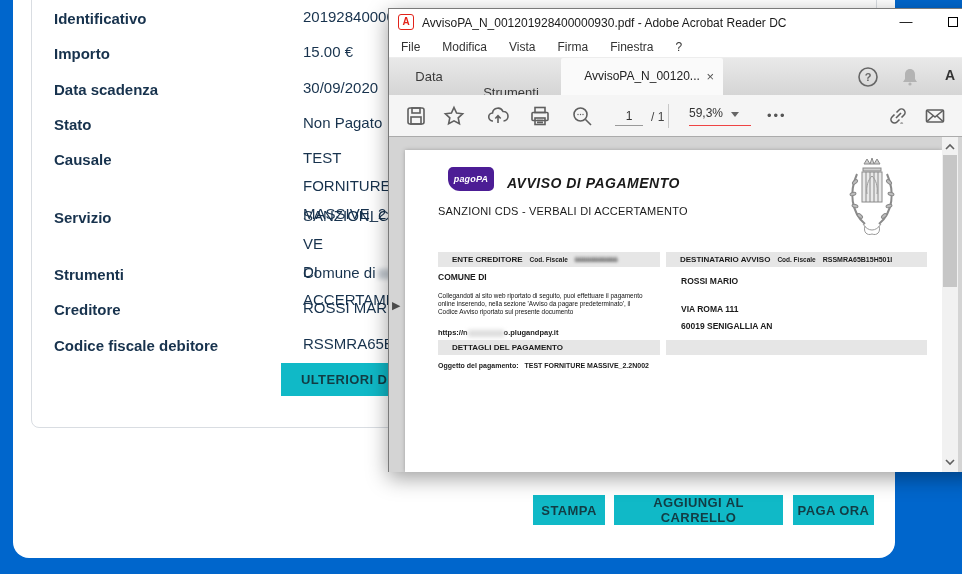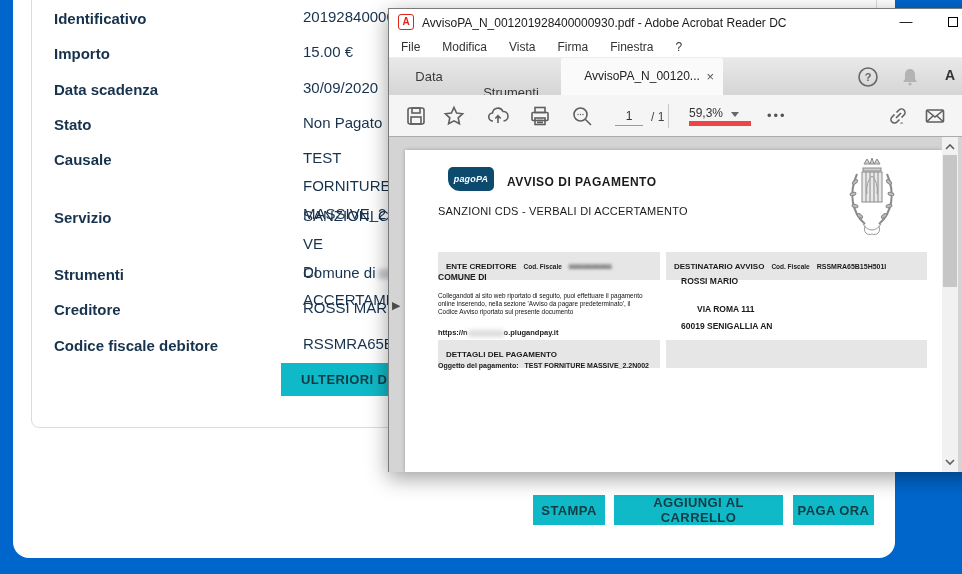--- a/index.html
+++ b/index.html
@@ -61,60 +61,60 @@
   .signin { position:absolute; left:556px; top:9px; font-size:14px; font-weight:bold; color:#333; cursor:pointer; }
   .toolbar { position:absolute; left:0; top:86px; width:100%; height:42px; background:#f5f5f5;
              border-bottom:1px solid #ababab; }
   .tool { position:absolute; top:10px; width:22px; height:22px; cursor:pointer; }
   .pg-input { position:absolute; left:226px; top:11px; width:28px; height:20px; border:none;
               border-bottom:1px solid #9a9a9a; background:transparent; text-align:center;
               font-size:12px; color:#333; font-family:"Liberation Sans",sans-serif; }
   .pg-total { position:absolute; left:262px; top:15px; font-size:12px; color:#444; }
   .tb-sep { position:absolute; left:279px; top:9px; width:1px; height:24px; background:#c8c8c8; }
   .zoom-ctl { position:absolute; left:300px; top:11px; width:62px; height:20px;
-              border-bottom:5px solid #ef4444; font-size:12px; color:#333; cursor:pointer; }
+              border-bottom:1px solid #ef4444; font-size:12px; color:#333; cursor:pointer; }
   .zoom-caret { display:inline-block; width:0; height:0; border-left:4px solid transparent;
                 border-right:4px solid transparent; border-top:5px solid #666; margin-left:8px; }
   .more-dots { position:absolute; left:378px; top:13px; font-size:13px; color:#555;
                letter-spacing:2px; cursor:pointer; }
   .link-ic { left:498px; }
   .mail-ic { left:535px; }
 
   .content { position:absolute; left:0; top:128px; width:100%; height:335px; background:#d4d4d4; overflow:hidden; }
   .nav-arrow { position:absolute; left:3px; top:162px; font-size:11px; color:#4a4a4a; cursor:pointer; }
   .scrollbar { position:absolute; left:553px; top:0; width:16px; height:335px; background:#f1f1f1; }
   .sb-arrow { position:absolute; left:0; width:16px; height:16px; cursor:pointer; }
   .sb-thumb { position:absolute; left:1px; top:18px; width:14px; height:132px; background:#c6c6c6; cursor:pointer; }
 
   
   .pdfpage { position:absolute; left:16px; top:13px; width:537px; height:322px; background:#fff;
              box-shadow:0 0 4px rgba(0,0,0,.25); color:#1a1a1a; }
-  .pp-logo { position:absolute; left:43px; top:17px; width:46px; height:24px; background:#0c4a6e;
+  .pp-logo { position:absolute; left:43px; top:17px; width:46px; height:24px; background:#4c1d95;
              border-radius:5px 5px 5px 12px; color:#fff; font-size:9px; font-weight:bold;
              font-style:italic; text-align:center; line-height:24px; letter-spacing:.2px; }
-  .pp-avviso { position:absolute; left:102px; top:25px; font-size:12px; font-weight:bold; letter-spacing:.5px; }
+  .pp-avviso { position:absolute; left:102px; top:25px; font-size:14px; font-weight:bold; letter-spacing:.5px;font-style:italic; }
   .pp-title { position:absolute; left:33px; top:55px; font-size:11px; font-weight:normal; letter-spacing:.2px; }
   .pp-crest { position:absolute; left:438px; top:4px; }
-  .pp-bar { position:absolute; height:28px; background:#e6e6e6; display:flex; align-items:center;
-            padding-left:8px; gap:7px; }
+  .pp-bar { position:absolute; height:15px; background:#e6e6e6; display:flex; align-items:center;
+            padding-left:14px; gap:7px; }
   .bar-ente { left:33px; top:102px; width:222px; }
   .bar-dest { left:261px; top:102px; width:261px; }
   .bar-dett { left:33px; top:190px; width:222px; }
   .bar-dett2 { left:261px; top:190px; width:261px; }
   .pp-h { font-size:8px; font-weight:bold; }
   .pp-cf-label { font-size:6.5px; font-weight:bold; color:#222; }
   .pp-cf-value { font-size:7px; font-weight:bold; }
   .redacted { filter:blur(1.5px); text-decoration:line-through; color:#555; }
   .pp-comune { position:absolute; left:33px; top:122px; font-size:8.5px; font-weight:bold; }
   .pp-note { position:absolute; left:33px; top:142px; width:210px; font-size:6.4px; line-height:8px; color:#111; }
   .pp-url { position:absolute; left:33px; top:178px; font-size:7.5px; font-weight:bold; }
   .url-smudge { display:inline-block; width:36px; height:7px; background:#dcdcdc; filter:blur(2px);
                 vertical-align:middle; }
   .pp-right { position:absolute; left:276px; font-size:8.5px; font-weight:bold; }
-  .rt-name { top:126px; } .rt-addr { top:154px;margin-left:16px; } .rt-city { top:171px; }
+  .rt-name { top:126px; } .rt-addr { top:154px; } .rt-city { top:171px; }
   .pp-oggetto { position:absolute; left:33px; top:212px; font-size:7px; }
   .pp-oggetto .og-label { font-weight:bold; }
   .pp-oggetto .og-value { font-weight:bold; margin-left:4px; }
 
   svg.icon { stroke:#5f5f5f; fill:none; stroke-width:1.6; width:22px; height:22px; }
 </style>
 </head>
 <body>
 
 <div class="screen">

